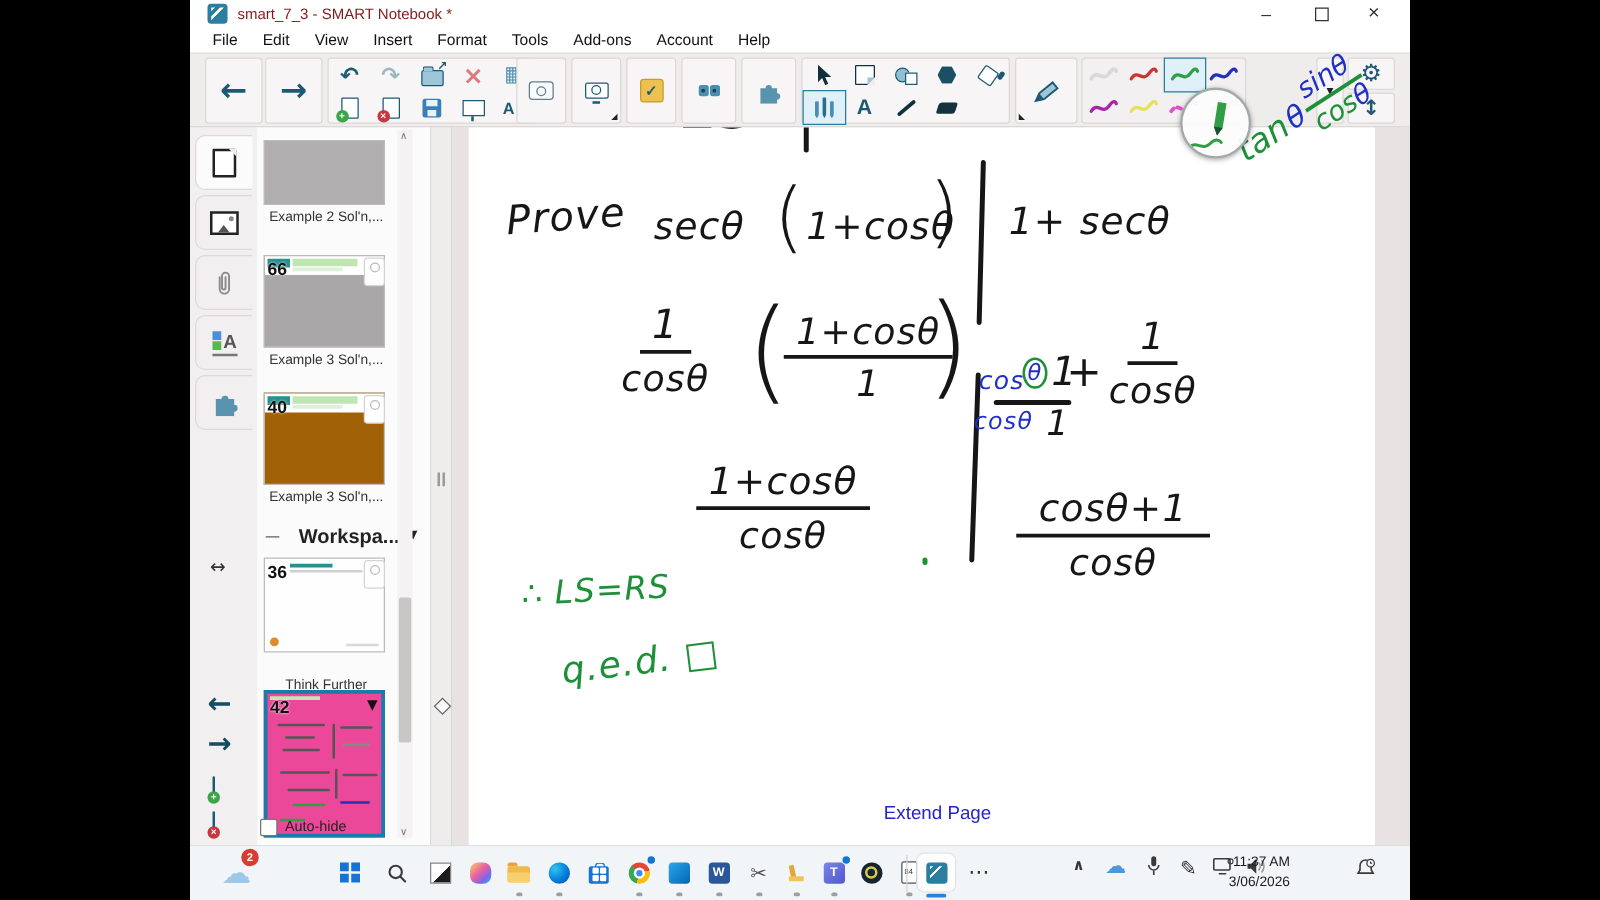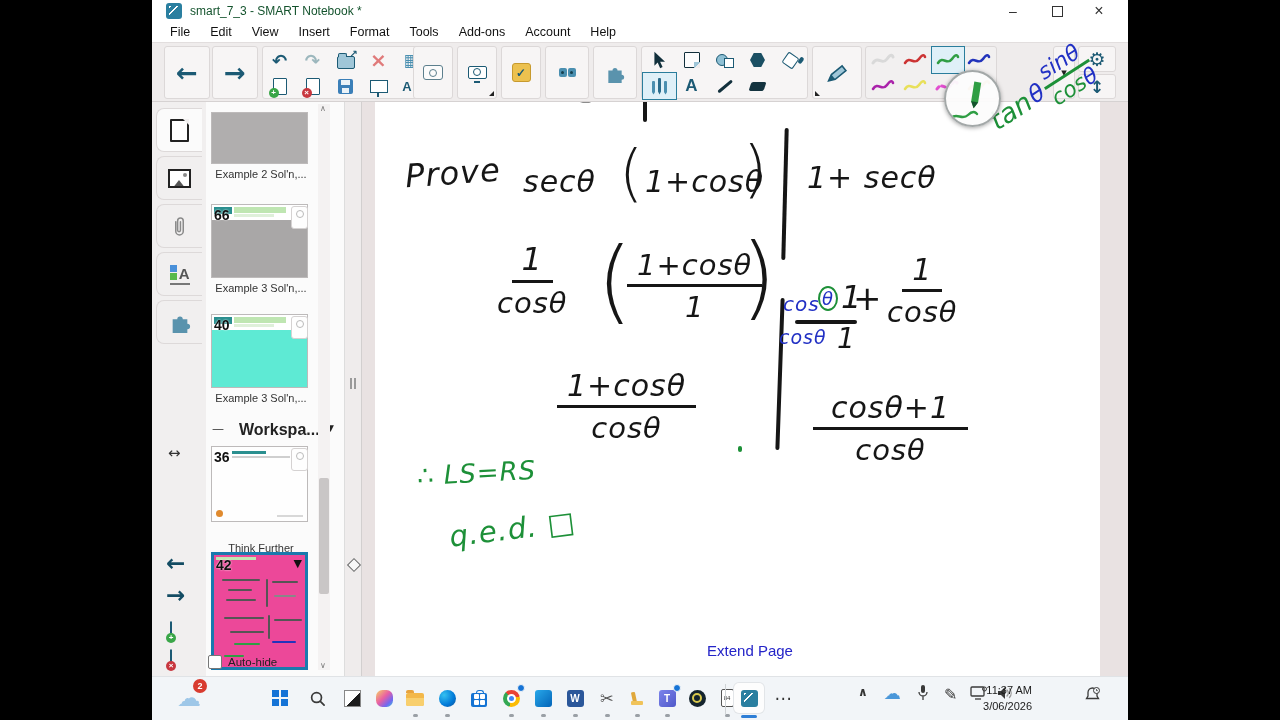--- a/index.html
+++ b/index.html
@@ -4,21 +4,21 @@
 <style>
   html,body{margin:0;padding:0;background:#000;width:1280px;height:720px;overflow:hidden;
     font-family:"Liberation Sans",sans-serif;-webkit-font-smoothing:antialiased;}
   #stage{position:relative;width:1280px;height:720px;background:#000;}
   #app{position:absolute;left:152px;top:0;width:976px;height:676px;background:#fff;overflow:hidden;}
 
   
   #titlebar{position:absolute;left:0;top:0;width:976px;height:22px;background:#fff;}
   #appicon{position:absolute;left:14px;top:3px;width:16px;height:16px;background:#2a7fa0;border-radius:3px;}
   #appicon i{position:absolute;left:3px;top:3px;width:10px;height:10px;background:linear-gradient(135deg,#fff 0 2px,transparent 0 5px,#fff 0 7px,transparent 0);}
-  #wintitle{position:absolute;left:38px;top:4px;font-size:12px;color:#14532d;}
+  #wintitle{position:absolute;left:38px;top:4px;font-size:12px;color:#7f1d1d;}
   .winctl{position:absolute;top:0;width:34px;height:22px;display:flex;align-items:center;justify-content:center;font-size:14px;color:#333;}
 
   
   #menubar{position:absolute;left:0;top:22px;width:976px;height:20px;background:#fff;display:flex;align-items:center;padding-left:8px;box-sizing:border-box;}
   .menu-item{font-size:12.5px;color:#111;padding:0 10px;}
 
   
   #toolbar{position:absolute;left:0;top:42px;width:976px;height:60px;background:#efecec;border-top:1px solid #e2dede;border-bottom:1px solid #d6d2d2;box-sizing:border-box;}
   .tb{position:absolute;background:#f7f5f5;border:1px solid #dcd8d8;border-radius:3px;display:flex;align-items:center;justify-content:center;box-sizing:border-box;}
   .tcell{display:flex;align-items:center;justify-content:center;position:relative;width:33px;height:26px;}
@@ -402,21 +402,21 @@
       <div class="th-head">
             <span class="th-chip"></span>
             <span class="th-hl"></span>
             <span class="th-hl2"></span>
           </div>
       <span class="th-num">66</span>
       <span class="th-tab"></span>
     </div>
     <div class="thumb-label" style="top:180px;">Example 3 Sol'n,...</div>
 
-    <div class="thumb" style="top:212px;height:74px;background:#5eead4;">
+    <div class="thumb" style="top:212px;height:74px;background:#a16207;">
       <div class="th-head">
             <span class="th-chip"></span>
             <span class="th-hl"></span>
             <span class="th-hl2"></span>
           </div>
       <span class="th-num">40</span>
       <span class="th-tab"></span>
     </div>
     <div class="thumb-label" style="top:290px;">Example 3 Sol'n,...</div>
 

